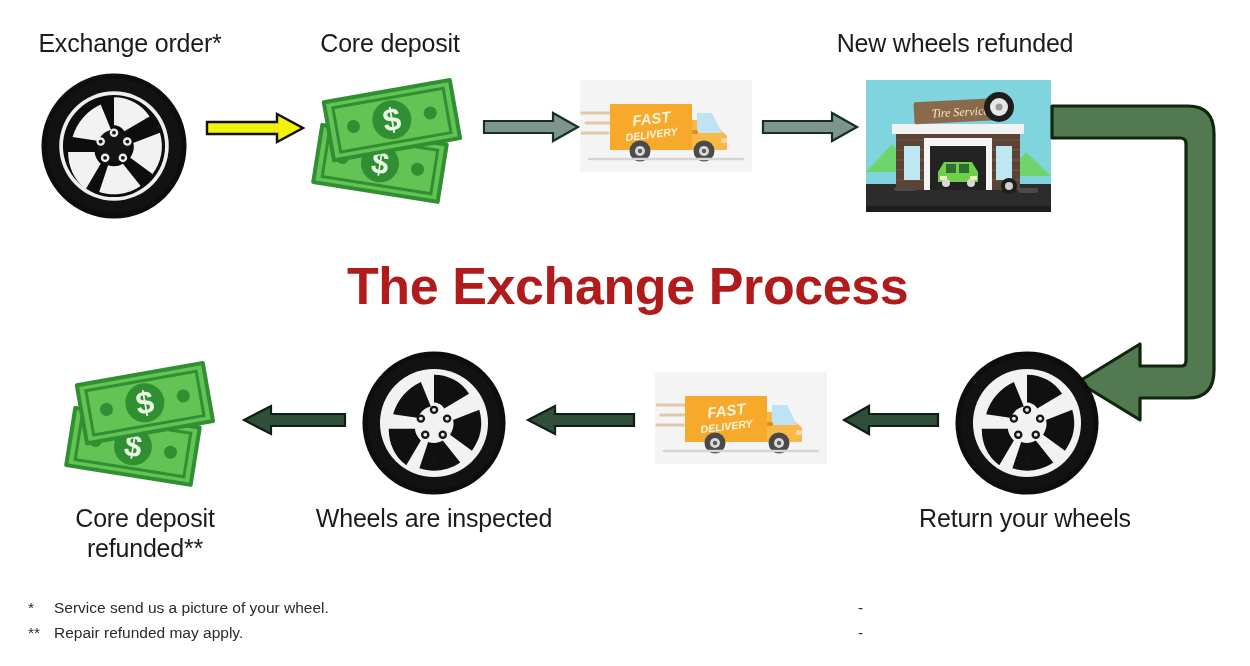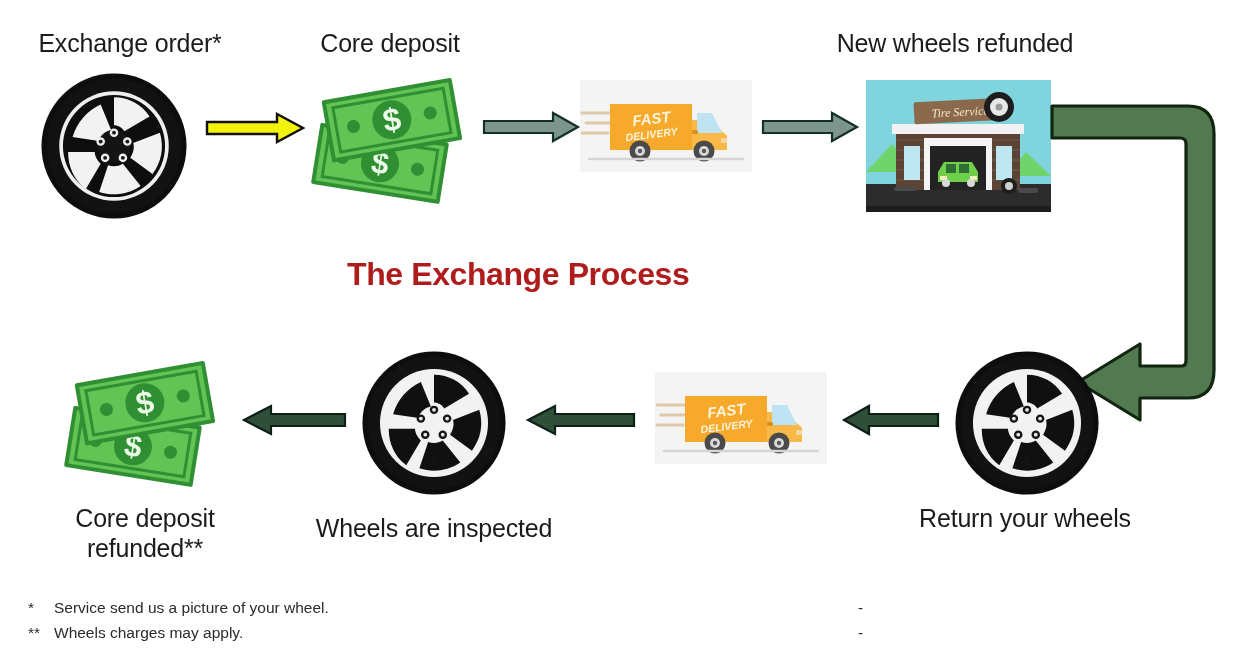--- a/index.html
+++ b/index.html
@@ -24,21 +24,21 @@
     position: absolute;
     font-size: 25px;
     line-height: 30px;
     color: #1b1b1b;
     text-align: center;
     white-space: pre-line;
     letter-spacing: -0.2px;
   }
   .title {
     position: absolute;
-    font-size: 32px;
+    font-size: 52px;
     font-weight: bold;
     color: #b01c1c;
     letter-spacing: -0.4px;
     white-space: nowrap;
   }
   .footnote {
     position: absolute;
     font-size: 15.5px;
     line-height: 25px;
     color: #2b2b2b;
@@ -336,21 +336,21 @@
         <circle cx="50" cy="41" r="1.3"></circle>
           <circle cx="59" cy="47" r="1.3"></circle>
         <circle cx="56" cy="58" r="1.3"></circle>
           <circle cx="44" cy="58" r="1.3"></circle>
         <circle cx="41" cy="47" r="1.3"></circle>
       </g>
       <circle cx="50" cy="76" r="1.8" fill="#141414"></circle>
     </svg>
   </div>
 
-  <div class="node-label" style="left:288px; top:503px; width:292px;margin-top:10px;">Wheels are inspected</div>
+  <div class="node-label" style="left:288px; top:503px; width:292px;">Wheels are inspected</div>
 
   <div class="art" style="left:243px; top:405px; width:103px; height:30px;">
     <svg width="103" height="30" viewBox="0 0 103 30">
       <path d="M102 9 L28 9 L28 1 L1 15 L28 29 L28 21 L102 21 Z" fill="#2f4f3a" stroke="#0e1f16" stroke-width="2.2" stroke-linejoin="miter"></path>
     </svg>
   </div>
 
   <div class="art" style="left:58px; top:355px; width:175px; height:125px;">
     <svg width="175" height="125" viewBox="0 0 175 125" aria-label="cash">
       <g transform="rotate(9 60 90)">
@@ -377,21 +377,21 @@
   <div class="node-label" style="left:25px; top:503px; width:240px;">Core deposit
 refunded**</div>
 
   <div class="footnote" style="left:28px; top:595px; width:400px;">
     <div class="fn-row">
       <span class="fn-mark">*</span>
       <span>Service send us a picture of your wheel.</span>
     </div>
     <div class="fn-row">
       <span class="fn-mark">**</span>
-      <span>Wheels charges may apply.</span>
+      <span>Repair refunded may apply.</span>
     </div>
   </div>
 
   <div class="footnote" style="left:858px; top:595px; width:380px;">
     <div class="fn-row">
       <span class="fn-mark">-</span>
     </div>
     <div class="fn-row">
       <span class="fn-mark">-</span>
     </div>

